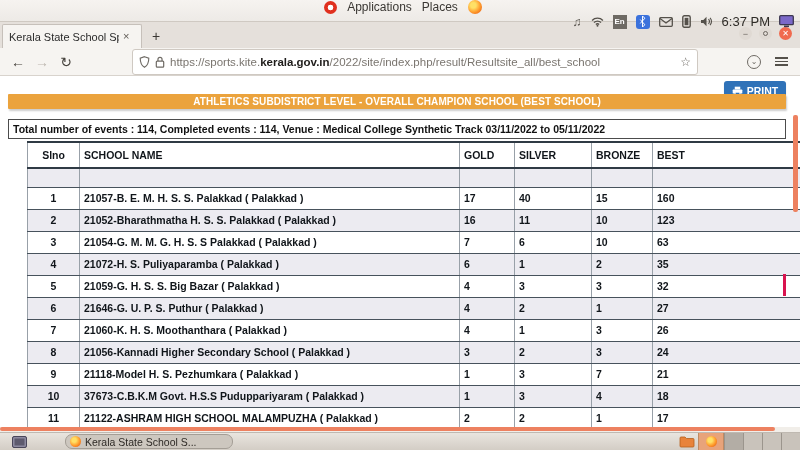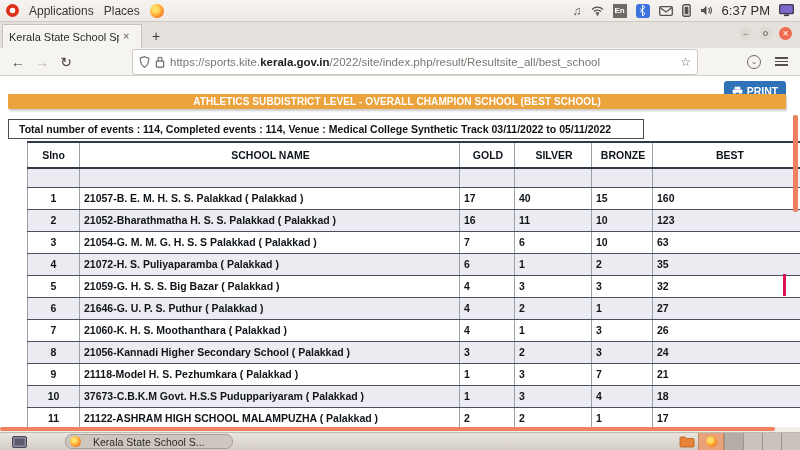--- a/index.html
+++ b/index.html
@@ -3,21 +3,21 @@
 <meta charset="utf-8">
 <style>
   * { margin:0; padding:0; box-sizing:border-box; }
   html,body { width:800px; height:450px; overflow:hidden; }
   body { font-family:"Liberation Sans","DejaVu Sans",sans-serif; background:#fff; }
   .desktop { position:relative; width:800px; height:450px; background:#fff; }
 
   
   .top-panel { position:absolute; top:0; left:0; width:800px; height:22px;
     background:linear-gradient(#F6F3F0,#EDEAE6); border-bottom:1px solid #CFC9C2;
-    display:flex; align-items:center; font-size:12px; color:#3a3733; z-index:30; }
+    display:flex; align-items:center; font-size:12px; color:#3a3733; z-index:30;flex-direction:column; }
   .tp-left { display:flex; align-items:center; gap:10px; padding-left:6px; }
   .distro-logo { width:13px; height:13px; border-radius:50%;
     background:radial-gradient(circle,#fff 0 28%,#E0301E 34% 100%); }
   .tp-menu { cursor:default; }
   .ff-orb { width:14px; height:14px; border-radius:50%;
     background:radial-gradient(circle at 38% 38%, #ffe066 0 22%, #ff9d2e 55%, #e85d10 90%); }
   .tp-right { margin-left:auto; display:flex; align-items:center; gap:9px; padding-right:6px; }
   .tray { display:flex; align-items:center; justify-content:center; color:#55514B; }
   .kbd-box { width:14px; height:14px; background:#6E6A64; border-radius:0; color:#fff;
     font-size:8px; font-weight:bold; display:flex; align-items:center; justify-content:center; }
@@ -63,30 +63,30 @@
   .content { position:absolute; top:54px; left:0; width:800px; height:351px;
     background:#fff; overflow:hidden; }
   .print-btn { position:absolute; top:5px; left:724px; width:62px; height:20px;
     background:#2F72B8; border-radius:3px; color:#fff; font-size:10.5px; font-weight:bold;
     display:flex; align-items:center; justify-content:center; gap:4px;
     box-shadow:0 1px 1px rgba(0,0,0,.25); }
   .banner { position:absolute; top:18px; left:8px; width:778px; height:15px;
     background:#EBA33D; color:#fff; font-size:10px; font-weight:bold;
     text-align:center; line-height:15px; border-radius:1px;
     box-shadow:1px 2px 2px rgba(0,0,0,.2); letter-spacing:.1px; }
-  .info-bar { position:absolute; top:43px; left:8px; width:636px; height:20px;
+  .info-bar { position:absolute; top:43px; left:8px; width:778px; height:20px;
     border:1px solid #4c4c4c; background:#fff; font-size:10.5px; font-weight:bold;
-    color:#111; line-height:18px; padding-left:10px; white-space:nowrap; overflow:hidden; }
+    color:#111; line-height:18px; padding-left:4px; white-space:nowrap; overflow:hidden; }
 
   table.results { position:absolute; top:65px; left:8px; width:778px;
     border-collapse:collapse; table-layout:fixed; font-size:10.5px; font-weight:bold;
     color:#10151a; background:#fff; border:1px solid #98a0a8;margin-left:19px; }
   col.c1{width:52px} col.c2{width:380px} col.c3{width:55px}
   col.c4{width:77px} col.c5{width:61px} col.c6{width:153px}
-  .results th { height:26px; text-align:center; padding:0 2px 0 4px;
+  .results th { height:26px; text-align:left; padding:0 2px 0 4px;
     border-top:2px solid #2f3a44; border-bottom:2px solid #2f3a44;
     border-left:1px solid #98a0a8; border-right:1px solid #98a0a8; }
   .results td { height:22px; padding:0 2px 0 4px;
     border-bottom:1.6px solid #47525c;
     border-left:1px solid #98a0a8; border-right:1px solid #98a0a8; }
   .results .c-slno { text-align:center; padding:0; }
   .results tr.stripe td { background:#ECEBF1; }
   .results tr.spacer td { height:19px; }
 
   .red-mark { position:absolute; top:198px; left:783px; width:3px; height:22px;
@@ -101,21 +101,21 @@
 
   
   .taskbar { position:absolute; bottom:0; left:0; width:800px; height:18px;
     background:linear-gradient(#E9E5DF,#D3CDC5); border-top:1px solid #BFB9B1;
     display:flex; align-items:center; z-index:30; }
   .show-desktop { width:15px; height:12px; margin-left:12px; background:#5D5A6E;
     border:1px solid #49465a; border-radius:2px;
     box-shadow:inset 0 0 0 1.5px #8d8aa0; }
   .win-btn { margin-left:38px; width:168px; height:15px; background:#CDC7BF;
     border:1px solid #A49E96; border-radius:7px; display:flex; align-items:center;
-    gap:12px; padding:0 4px; font-size:10.5px; color:#2e2a26; overflow:hidden; white-space:nowrap; }
+    gap:4px; padding:0 4px; font-size:10.5px; color:#2e2a26; overflow:hidden; white-space:nowrap; }
   .ff-mini { width:11px; height:11px; border-radius:50%; flex:0 0 auto;
     background:radial-gradient(circle at 38% 38%, #ffe066 0 22%, #ff9d2e 55%, #e85d10 90%); }
   .tb-right { margin-left:auto; display:flex; align-items:center; height:100%; }
   .folder-btn { width:22px; height:100%; display:flex; align-items:center; justify-content:center; }
   .ff-btn { width:26px; height:100%; background:#E8A37A; display:flex;
     align-items:center; justify-content:center; border-left:1px solid #c08a62; border-right:1px solid #c08a62; }
   .ws-switch { display:flex; height:100%; }
   .ws-cell { width:19px; height:100%; background:#C9C3BB; border-left:1px solid #9b958d; }
   .ws-cell.active { background:#B3ADA5; }
 </style>

